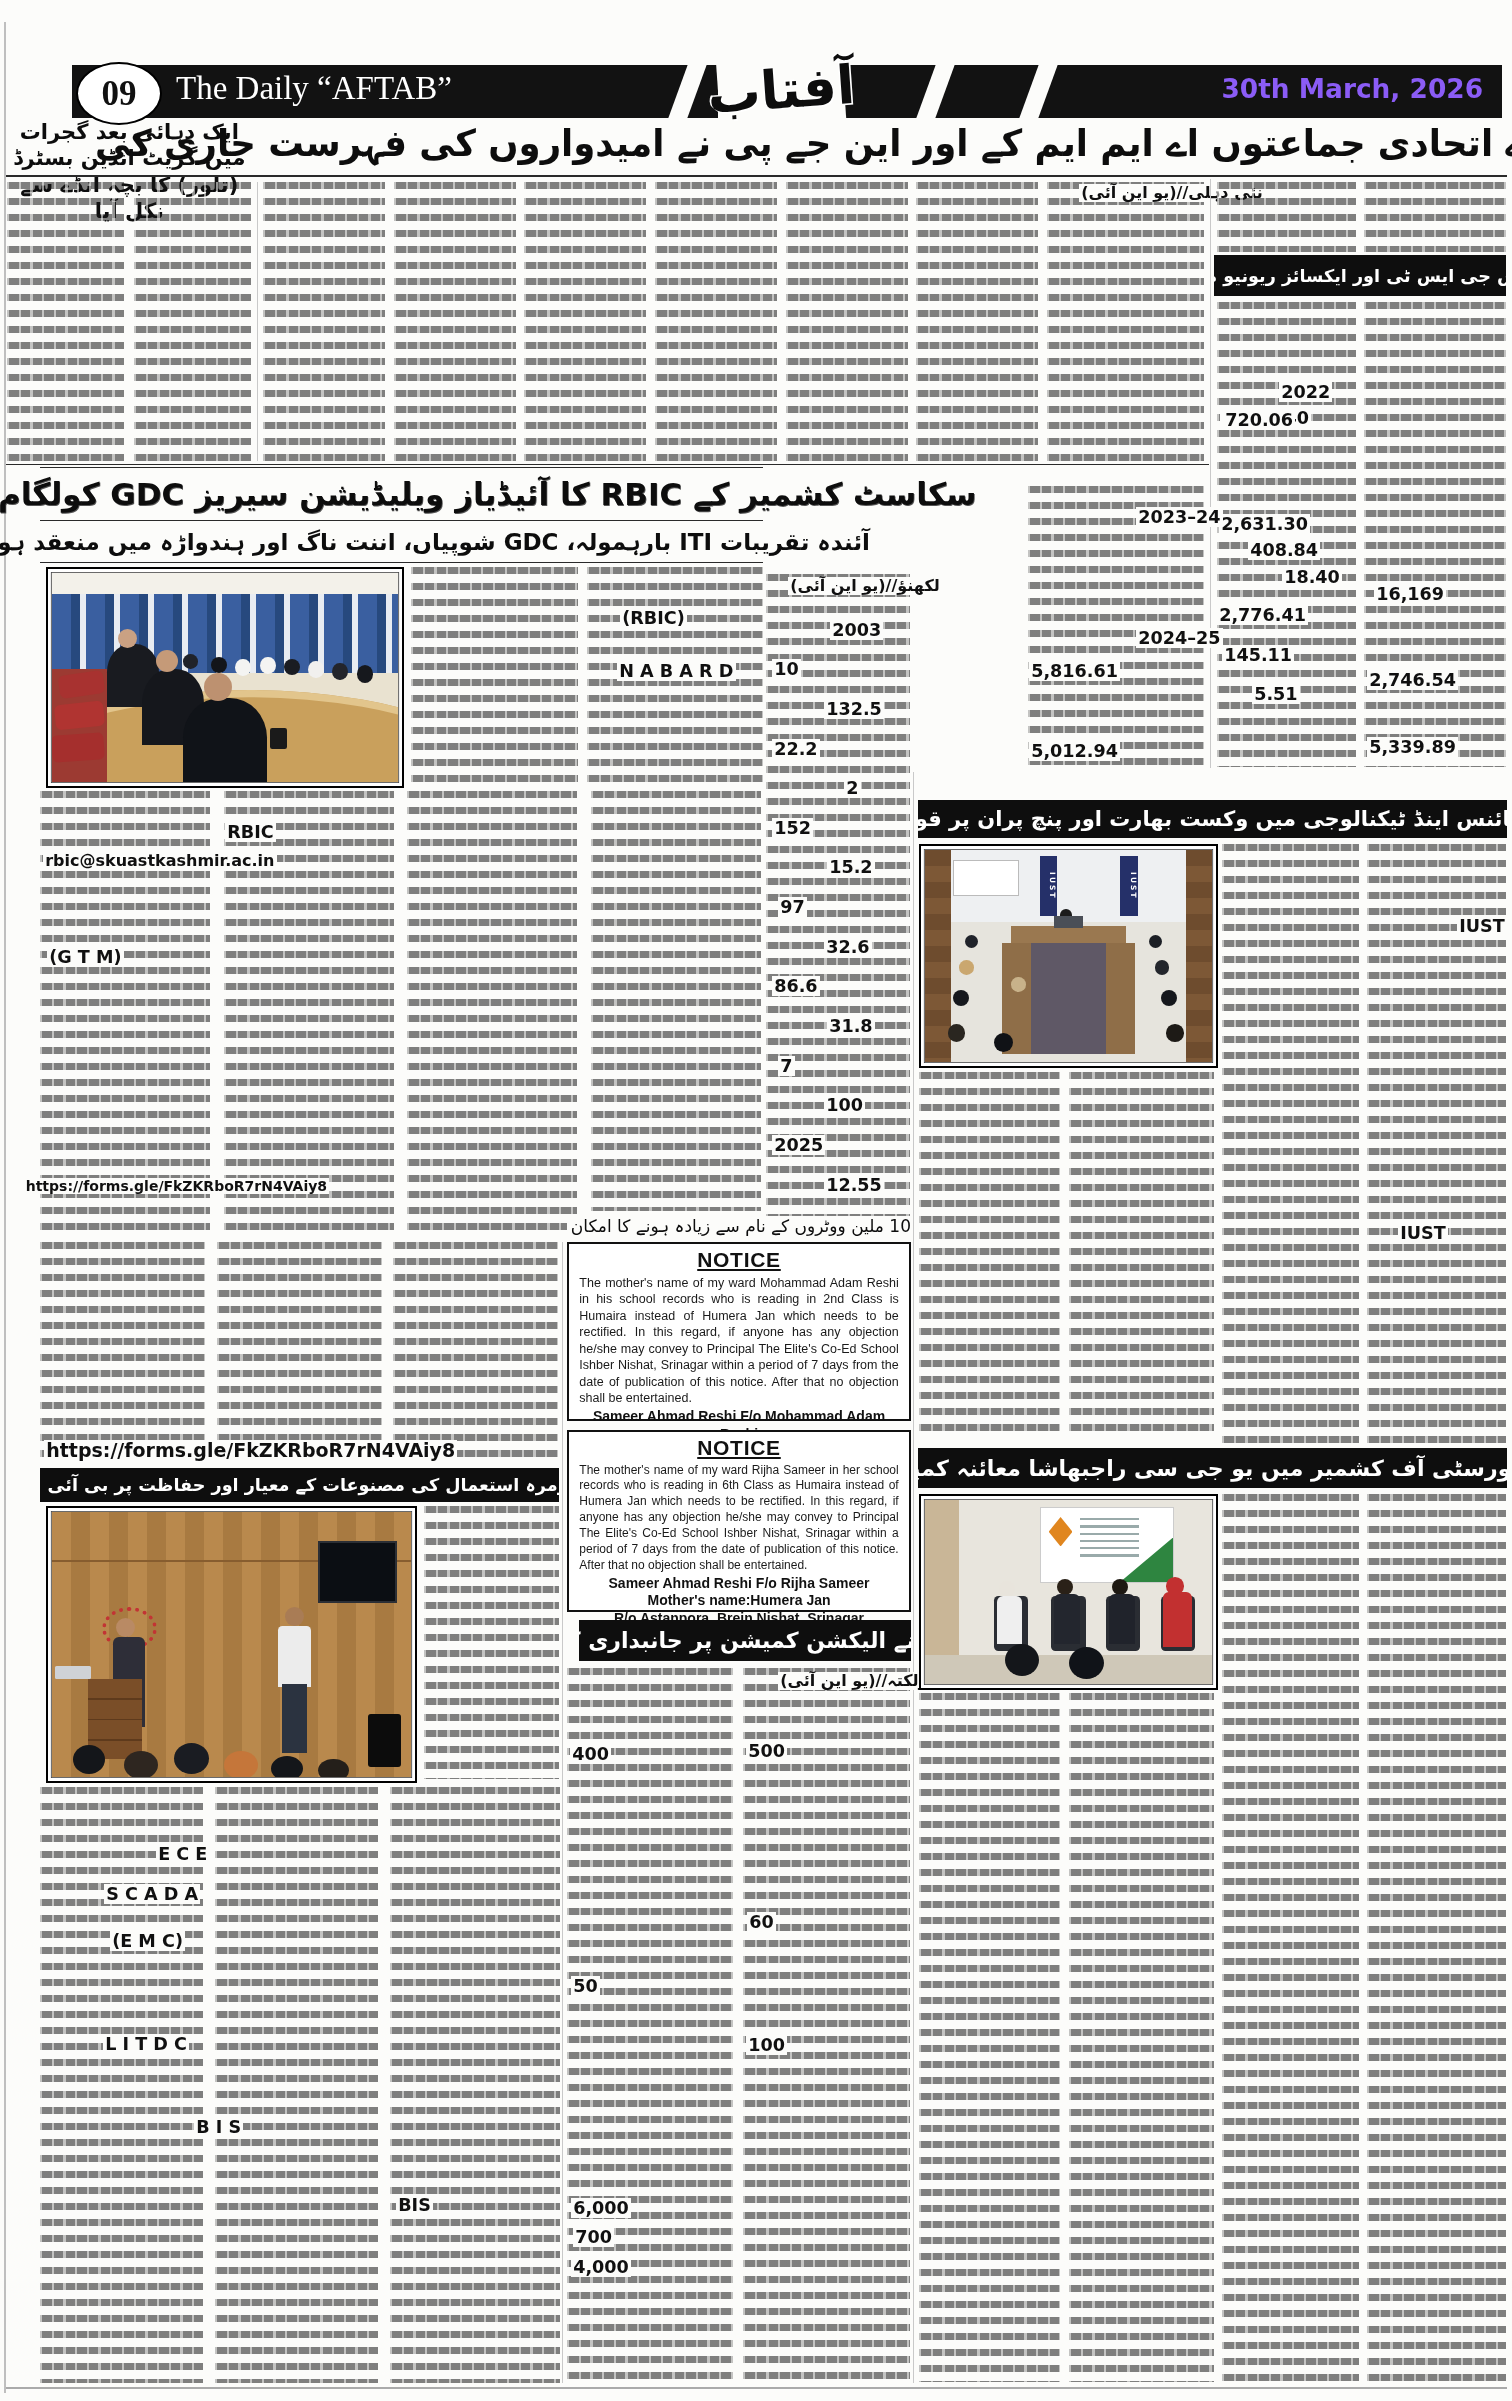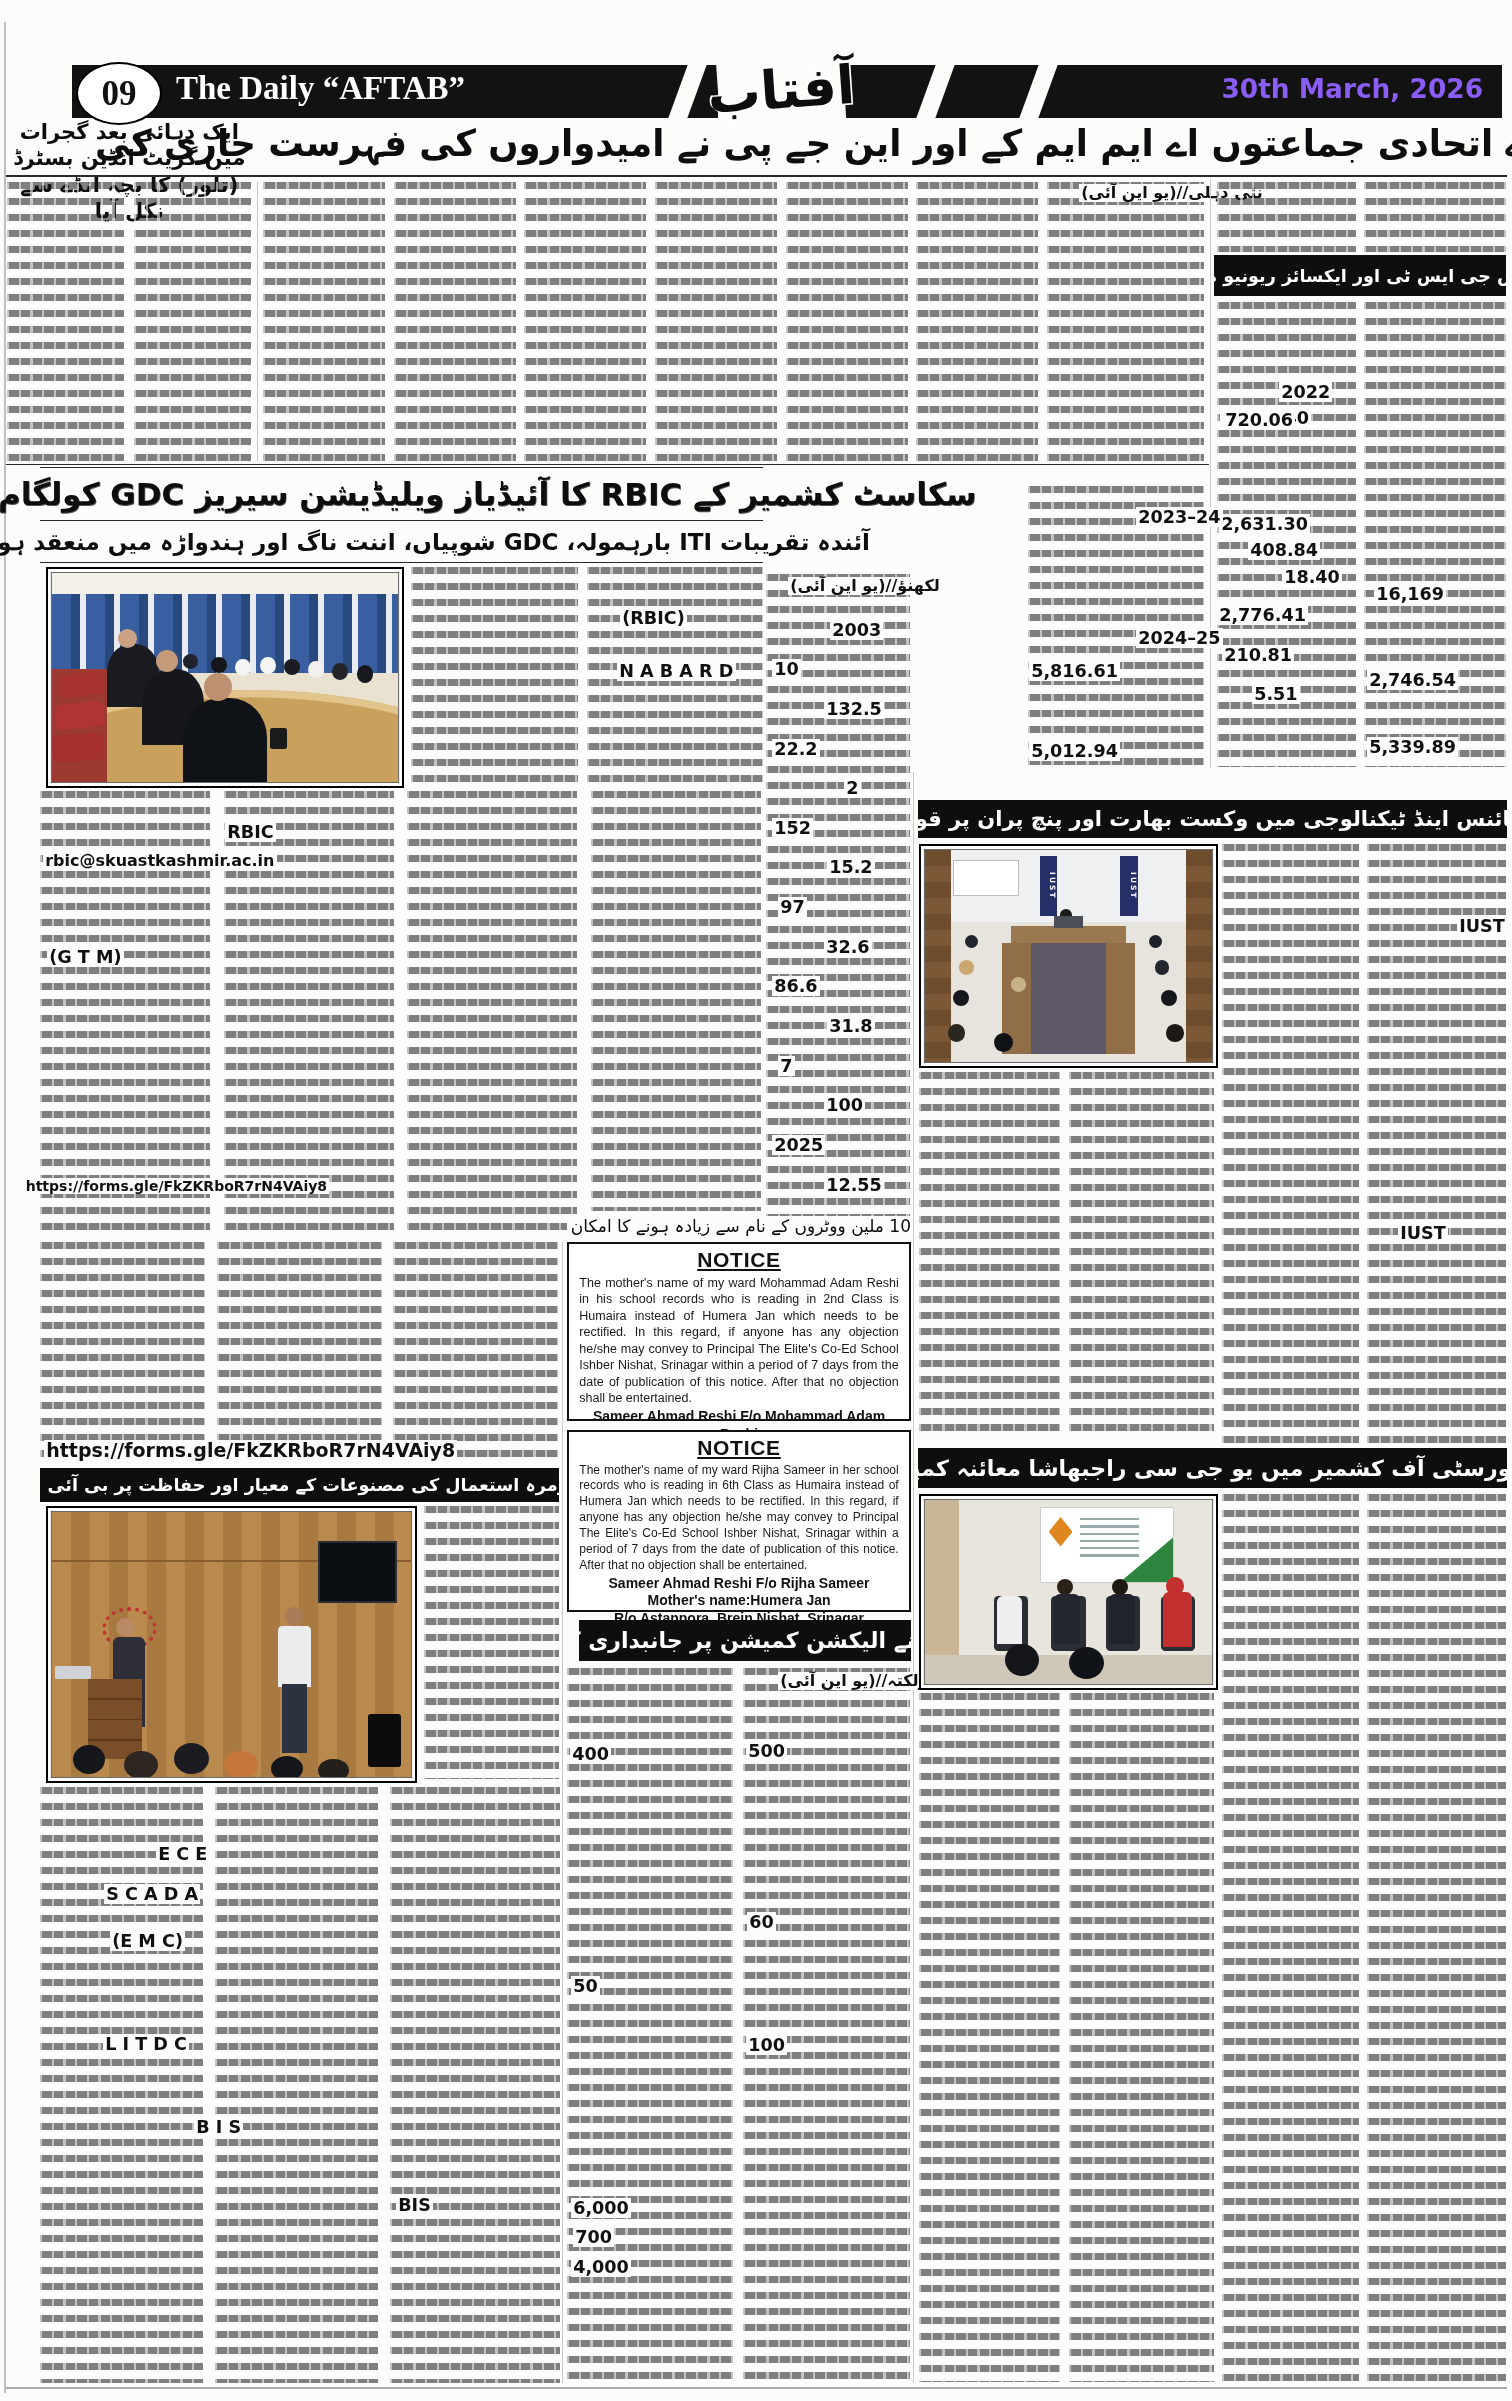--- a/index.html
+++ b/index.html
@@ -45,21 +45,21 @@
     <div class="slash" style="left:606px;"></div>
   </div>
   <div class="hbar" style="left:844px;width:658px;">
     <div class="slash" style="left:82px;"></div>
     <div class="slash" style="left:185px;"></div>
   </div>
   <div class="abs" style="left:76px;top:62px;width:82px;height:59px;background:#fff;border:2.9px solid #000;border-radius:50%;
        display:flex;align-items:center;justify-content:center;font-family:'Liberation Serif',serif;font-weight:bold;font-size:35px;">
     <span>09</span>
   </div>
-  <div class="abs" style="left:176px;top:70px;color:#fff;font-family:'Liberation Serif',serif;font-weight:bold;font-size:33px;white-space:nowrap;">The Daily “AFTAB”</div>
+  <div class="abs" style="left:176px;top:70px;color:#fff;font-family:'Liberation Serif',serif;font-weight:normal;font-size:33px;white-space:nowrap;">The Daily “AFTAB”</div>
   <div class="abs urdu" style="left:718px;top:51px;width:126px;height:76px;background:#fcfcfa;display:flex;align-items:center;justify-content:center;
        font-size:53px;transform:rotate(-4deg);text-shadow:1.5px 1.5px 0 #fff,-1.5px -1.5px 0 #fff;">آفتاب</div>
   <div class="abs" style="left:1145px;top:73px;width:338px;color:#8b5cf6;font-weight:bold;font-size:26.4px;text-align:right;white-space:nowrap;">30th March, 2026</div>
 
   <div class="abs urdu" style="left:7.3px;top:119px;width:244px;height:54px;font-size:21px;line-height:1.25;text-align:center;">ایک دہائی بعد گجرات میں گریٹ انڈین بسٹرڈ (تلور) کا بچہ انڈے سے نکل آیا</div>
   <div class="abs urdu" style="left:257px;top:115px;width:1250px;height:57px;font-size:37px;display:flex;align-items:center;justify-content:center;
        white-space:nowrap;transform:scaleX(.96);transform-origin:center;">این ڈی اے اتحادی جماعتوں اے ایم ایم کے اور این جے پی نے امیدواروں کی فہرست جاری کی</div>
   <div class="rule" style="left:5.9px;top:175px;width:1501px;"></div>
 
   <div class="sim" style="left:7.3px;top:182px;width:117px;height:280px;"></div>
@@ -81,21 +81,21 @@
   <div class="bar" style="left:1214px;top:255px;width:292px;height:41px;font-size:17.6px;">تین برسوں میں ایس جی ایس ٹی اور ایکسائز ریونیو میں اضافہ : اسکیمو</div>
   <div class="sim" style="left:1217px;top:302px;width:139px;height:465px;"></div>
   <div class="sim" style="left:1364px;top:302px;width:142px;height:465px;"></div>
   <div class="chip" style="left:1279px;top:382px;">2022</div>
   <div class="chip" style="left:1220px;top:408px;">1,502.40</div>
   <div class="chip" style="left:1223px;top:410px;">720.06</div>
   <div class="chip" style="left:1219px;top:514px;">2,631.30</div>
   <div class="chip" style="left:1248px;top:540px;">408.84</div>
   <div class="chip" style="left:1282px;top:567px;">18.40</div>
   <div class="chip" style="left:1217px;top:605px;">2,776.41</div>
-  <div class="chip" style="left:1222px;top:645px;">210.81</div>
+  <div class="chip" style="left:1222px;top:645px;">145.11</div>
   <div class="chip" style="left:1252px;top:684px;">5.51</div>
   <div class="chip" style="left:1374px;top:584px;">16,169</div>
   <div class="chip" style="left:1367px;top:670px;">2,746.54</div>
   <div class="chip" style="left:1367px;top:737px;">5,339.89</div>
 
   <div class="sim" style="left:1028px;top:486px;width:176px;height:282px;"></div>
   <div class="chip" style="left:1136px;top:507px;">2023–24</div>
   <div class="chip" style="left:1136px;top:628px;">2024–25</div>
   <div class="chip" style="left:1029px;top:661px;">5,816.61</div>
   <div class="chip" style="left:1029px;top:741px;">5,012.94</div>

